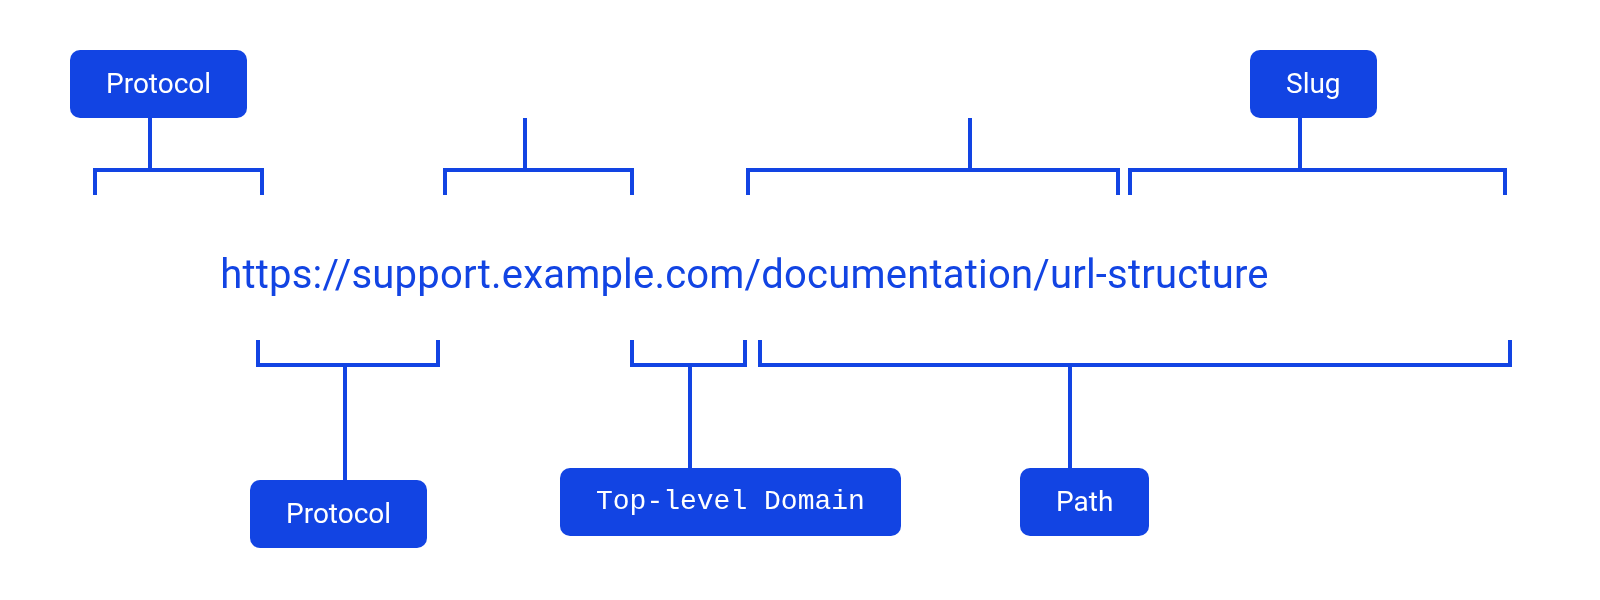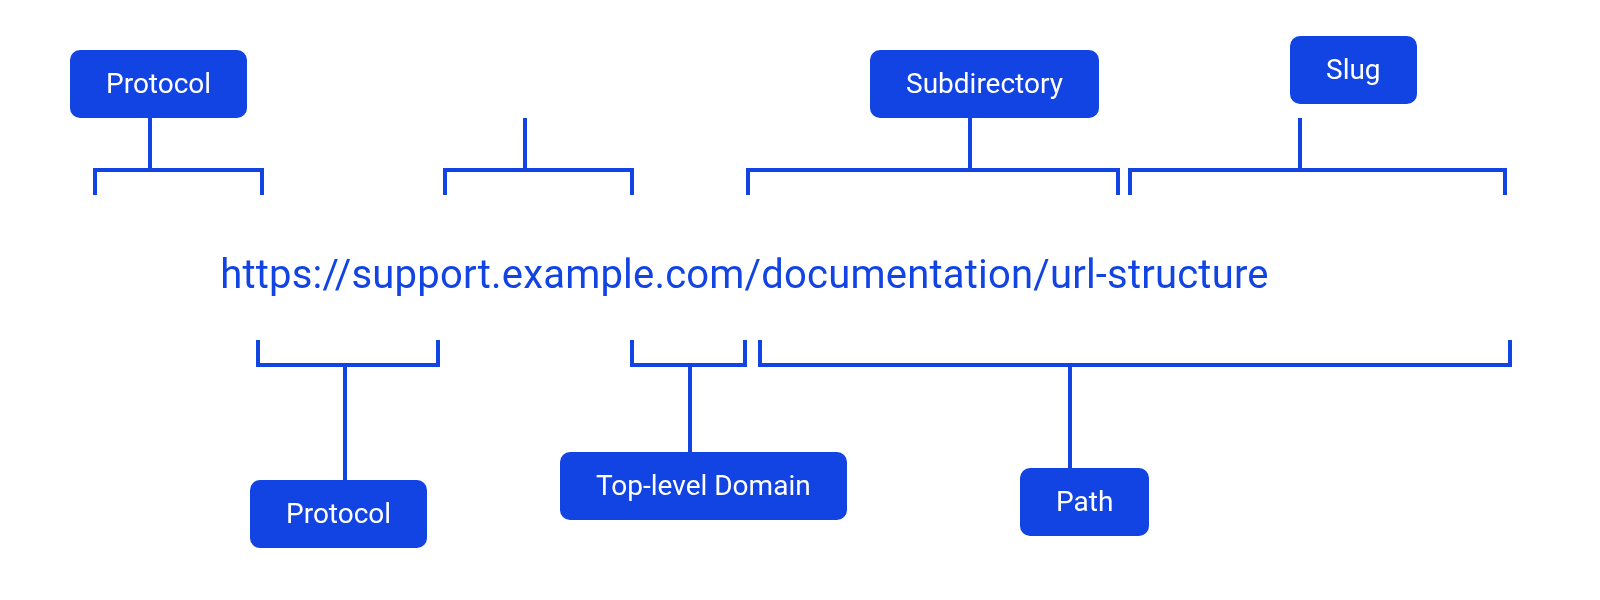--- a/index.html
+++ b/index.html
@@ -57,27 +57,26 @@
     --accent: #1244e3;
     --pill: #1244e3;
   }
 </style>
 </head>
 <body>
 
 <div class="stage">
 
   <div class="pill" style="left:70px;  top:50px;">Protocol</div>
-  <div class="pill" style="left:870px; top:50px;">Subdirectory</div>
-  <div class="pill" style="left:1250px;top:36px;margin-left:40px;">Slug</div>
+  <div class="pill" style="left:1250px;top:50px;">Slug</div>
 
   <div class="url">https://support.example.com/documentation/url-structure</div>
 
   <div class="pill" style="left:250px; top:480px;">Protocol</div>
-  <div class="pill" style="left:560px; top:452px;">Top-level Domain</div>
+  <div class="pill" style="left:560px; top:468px;font-family:Liberation Mono, monospace;">Top-level Domain</div>
   <div class="pill" style="left:1020px;top:468px;">Path</div>
 
   <svg class="connectors" viewBox="0 0 1600 600">
 
     <path d="M 150 118 V 170"></path>
     <path d="M 95 195 V 170 H 262 V 195"></path>
 
     <path d="M 525 118 V 170"></path>
     <path d="M 445 195 V 170 H 632 V 195"></path>
 

